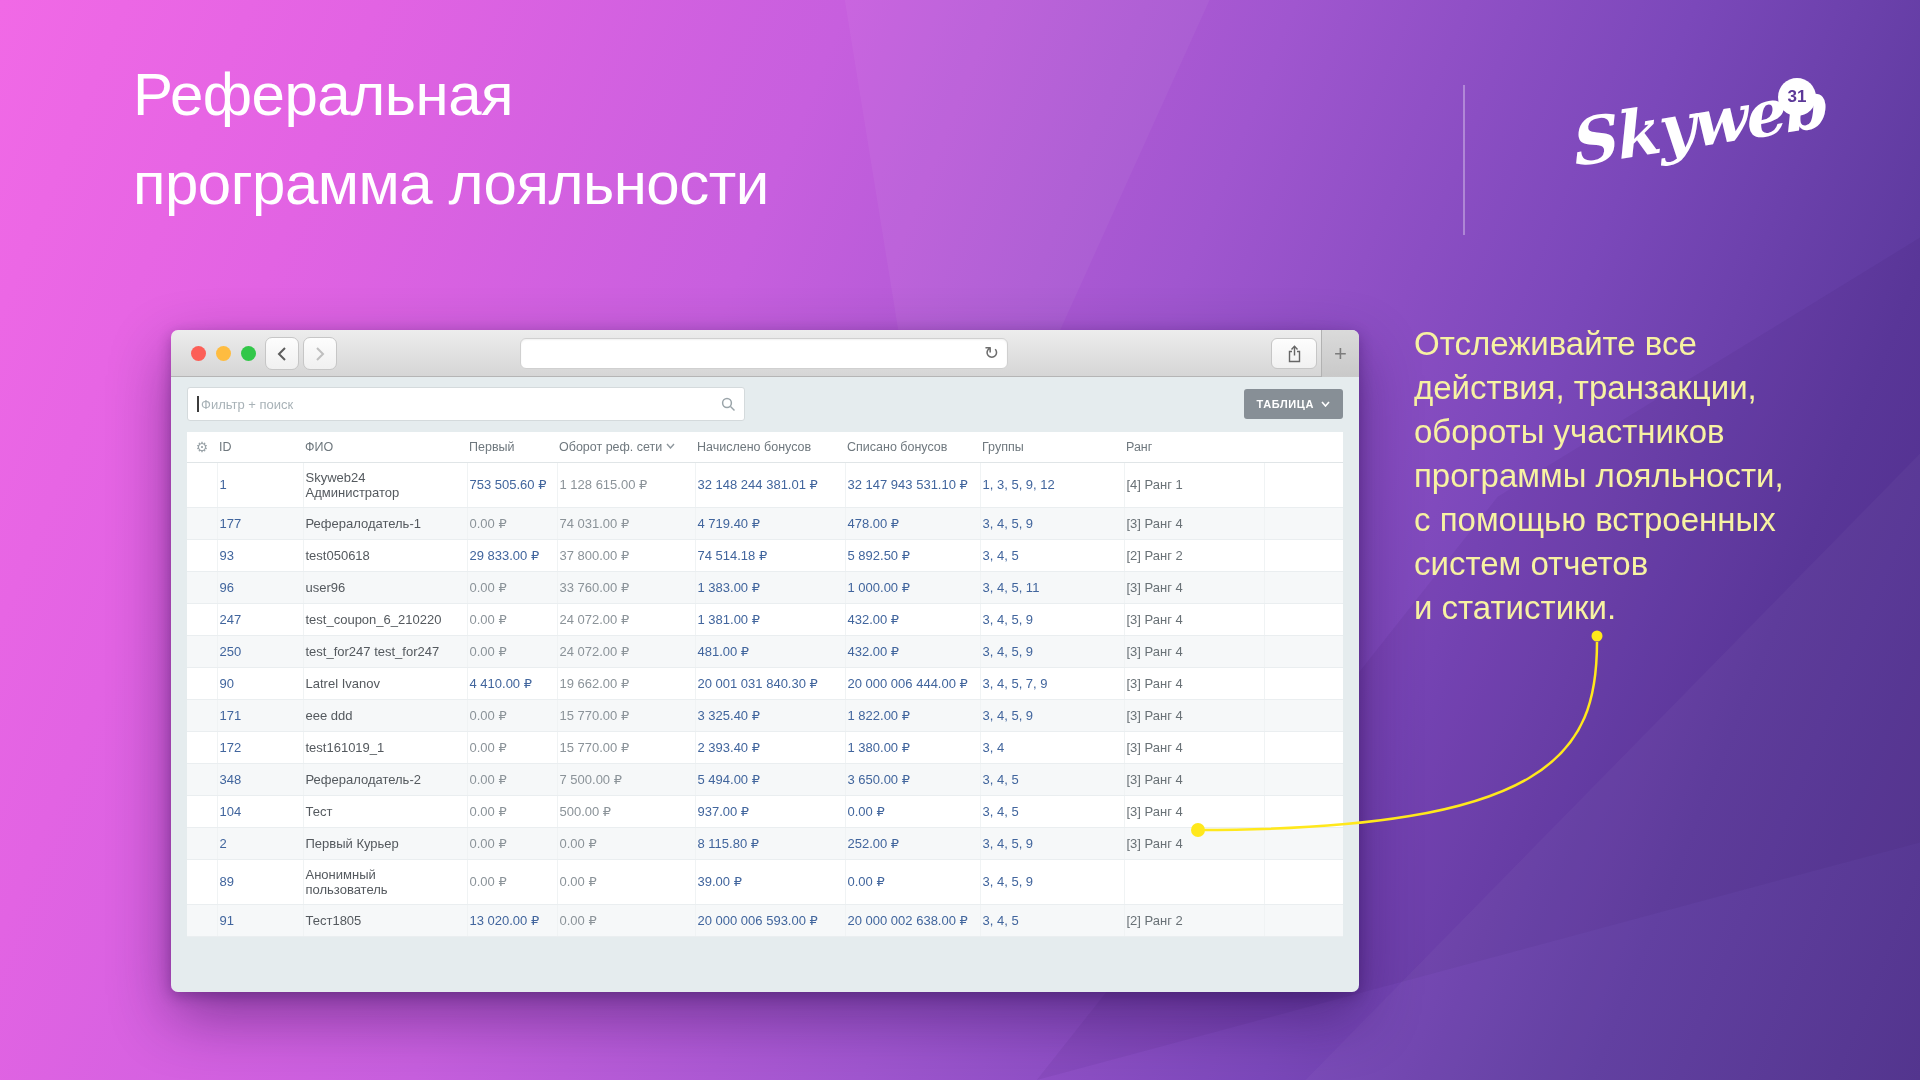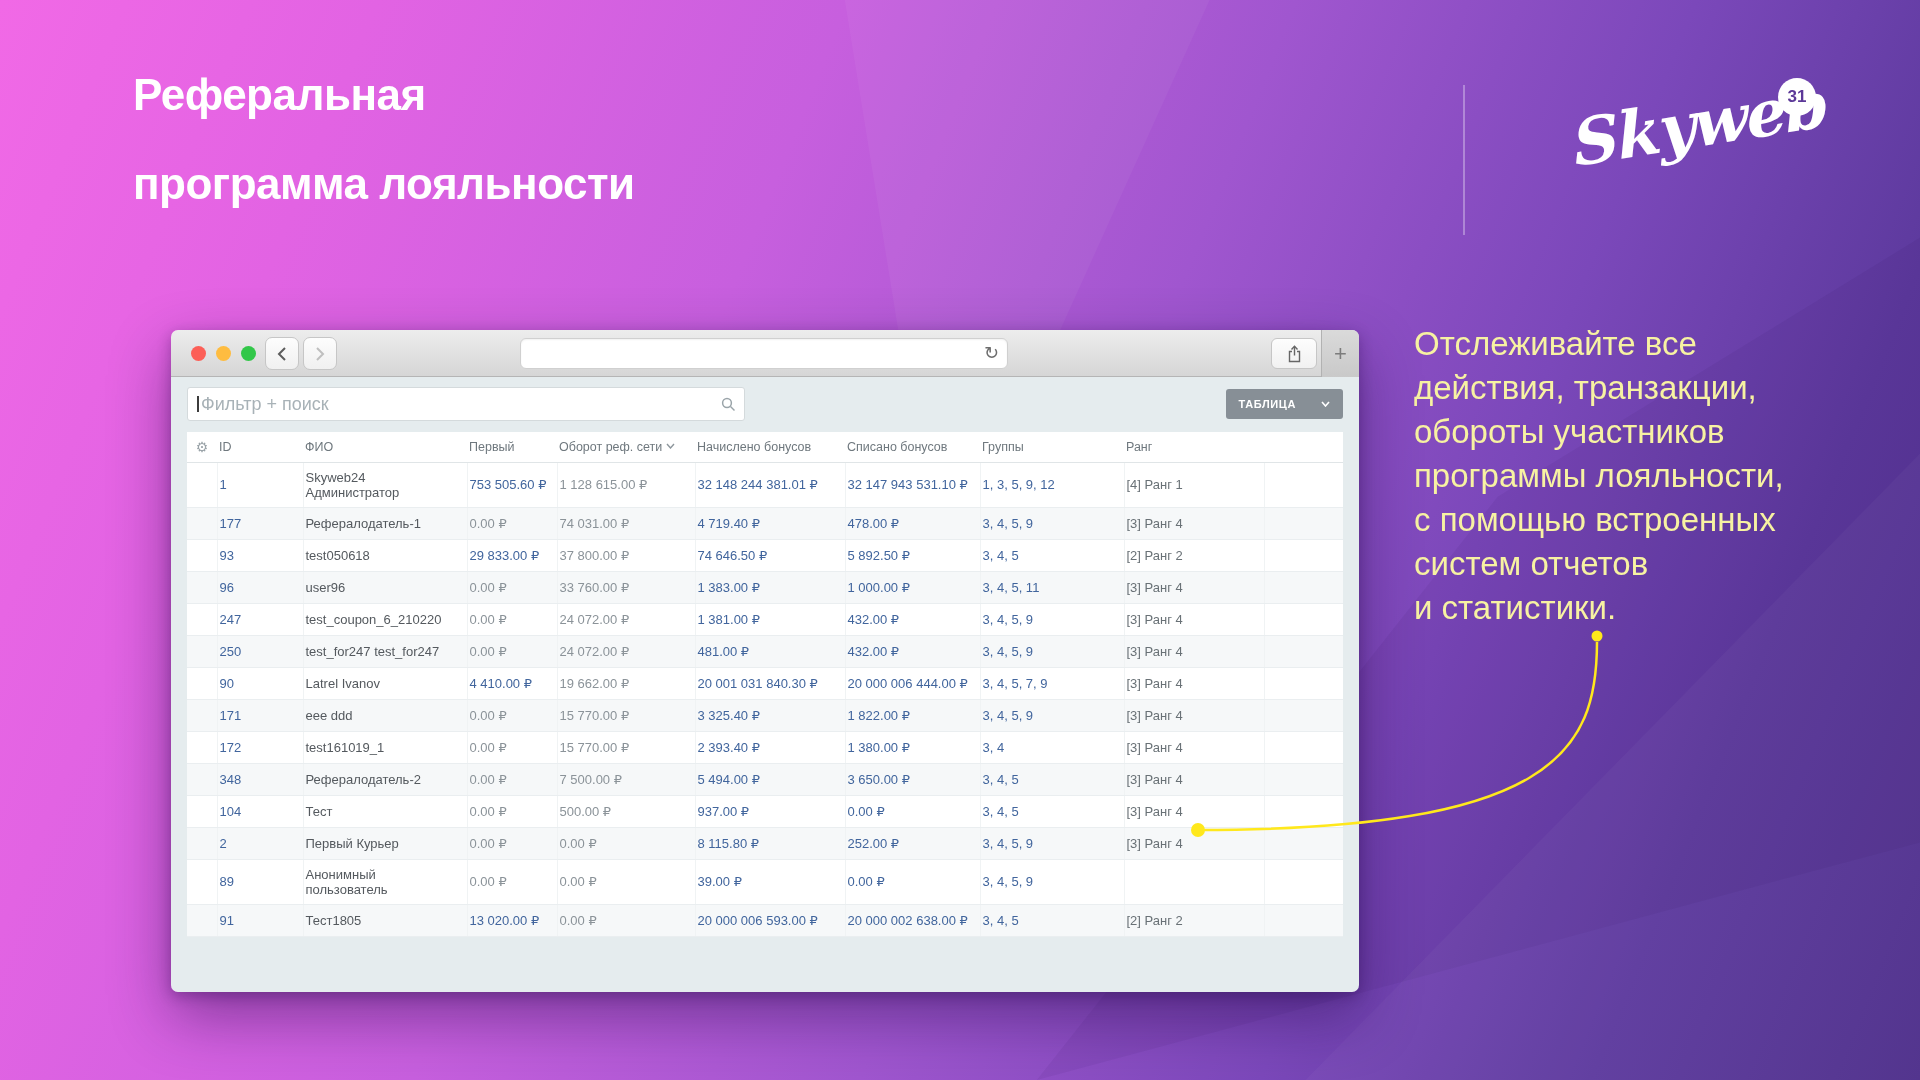--- a/index.html
+++ b/index.html
@@ -8,22 +8,22 @@
 
   
   .bg { position:absolute; inset:0;
     background:linear-gradient(112deg,#f169e6 0%,#e263e3 16%,#c75fde 36%,#a056cf 55%,#7b48ba 72%,#5d3a9e 86%,#4e2f8b 100%); }
   .poly { position:absolute; inset:0; }
   .p1 { clip-path:polygon(44% 0,63% 0,49% 55%); background:rgba(255,255,255,.045); }
   .p2 { clip-path:polygon(100% 22%,100% 78%,54% 100%,78% 46%); background:rgba(30,0,60,.06); }
   .p3 { clip-path:polygon(68% 100%,100% 100%,100% 42%); background:rgba(255,255,255,.03); }
 
   
-  .hero-title { position:absolute; left:133px; top:50px; color:#ffffff; font-size:44px;
-    font-weight:bold; line-height:89px; letter-spacing:-.5px; white-space:pre-line; }
+  .hero-title { position:absolute; left:133px; top:50px; color:#ffffff; font-size:60px;
+    font-weight:normal; line-height:89px; letter-spacing:-.5px; white-space:pre-line; }
   .divider { position:absolute; left:1463px; top:85px; width:2px; height:150px; background:rgba(255,255,255,.32); }
   .desc { position:absolute; left:1414px; top:322px; width:470px; font-size:33px; line-height:44px;
     color:#f7f2a2; white-space:pre-line; }
 
   
   .logo { position:absolute; left:1572px; top:86px; width:246px; height:120px; color:#fff; }
   .logo-text { display:inline-block; font-family:"DejaVu Serif",serif; font-style:italic; font-weight:bold;
     font-size:64px; transform:rotate(-9deg) skewX(-4deg); letter-spacing:-2px; }
   .logo-badge { position:absolute; right:2px; top:-8px; width:38px; height:38px; border-radius:50%;
     background:#fff; color:#5c3898; font-size:17px; font-weight:bold;
@@ -51,28 +51,28 @@
     display:flex; align-items:center; justify-content:center; }
   .newtab { position:absolute; right:0; top:0; width:38px; height:47px;
     background:linear-gradient(#dadada,#c9c9c9); border-left:1px solid #b2b2b2; border-radius:0 7px 0 0;
     display:flex; align-items:center; justify-content:center; font-size:22px; color:#7c7c7c; }
 
   
   .content { position:absolute; left:0; right:0; top:47px; bottom:0; background:#e5ecee;
     border-radius:0 0 7px 7px; }
   .searchwrap { position:absolute; left:16px; top:10px; width:558px; height:34px; }
   .searchwrap input { width:100%; height:100%; border:1px solid #d4dadc; border-radius:3px;
-    padding:0 32px 0 13px; font-size:18px; color:#333; background:#fff; outline:none;
+    padding:0 32px 0 13px; font-size:13px; color:#333; background:#fff; outline:none;
     font-family:"Liberation Sans","DejaVu Sans",sans-serif; }
   .searchwrap input::placeholder { color:#a8b2b7; }
   .caret { position:absolute; left:10px; top:9px; width:1.5px; height:16px; background:#3c3c3c; }
   .mag { position:absolute; right:9px; top:10px; }
   .tablebtn { position:absolute; right:16px; top:12px; height:30px; background:#878f96; border-radius:3px;
     color:#fff; font-size:11px; font-weight:bold; letter-spacing:.6px; display:flex; align-items:center;
-    gap:25px; padding:0 13px; cursor:pointer; }
+    gap:7px; padding:0 13px; cursor:pointer; }
 
   .tablewrap { position:absolute; left:16px; right:16px; top:55px; background:#fff; }
   table { width:100%; border-collapse:collapse; table-layout:fixed; font-size:13px; }
   thead th { height:30px; font-weight:normal; color:#6f787e; font-size:12.5px; text-align:left;
     padding:0 6px 0 2px; border-bottom:1px solid #e0e5e7; background:#fff; white-space:nowrap; overflow:hidden; }
   thead th:first-child { text-align:center; padding:0; }
   .gear { color:#9aa3a8; font-size:14px; }
   .sorticon { margin-left:4px; vertical-align:2px; }
   tbody td { padding:7px 6px 7px 2px; border-bottom:1px solid #eaeef0; border-left:1px solid #f0f3f4;
     vertical-align:middle; overflow:hidden; }
@@ -222,21 +222,21 @@
               <td class="c-groups">3, 4, 5, 9</td>
               <td class="c-rank">[3] Ранг 4</td>
               <td></td>
             </tr>
             <tr>
               <td></td>
               <td class="c-id">93</td>
               <td class="c-name">test050618</td>
               <td class="c-money blue">29 833.00 ₽</td>
               <td class="c-money gray">37 800.00 ₽</td>
-              <td class="c-money blue">74 646.50 ₽</td>
+              <td class="c-money blue">74 514.18 ₽</td>
               <td class="c-money blue">5 892.50 ₽</td>
               <td class="c-groups">3, 4, 5</td>
               <td class="c-rank">[2] Ранг 2</td>
               <td></td>
             </tr>
             <tr>
               <td></td>
               <td class="c-id">96</td>
               <td class="c-name">user96</td>
               <td class="c-money gray">0.00 ₽</td>

